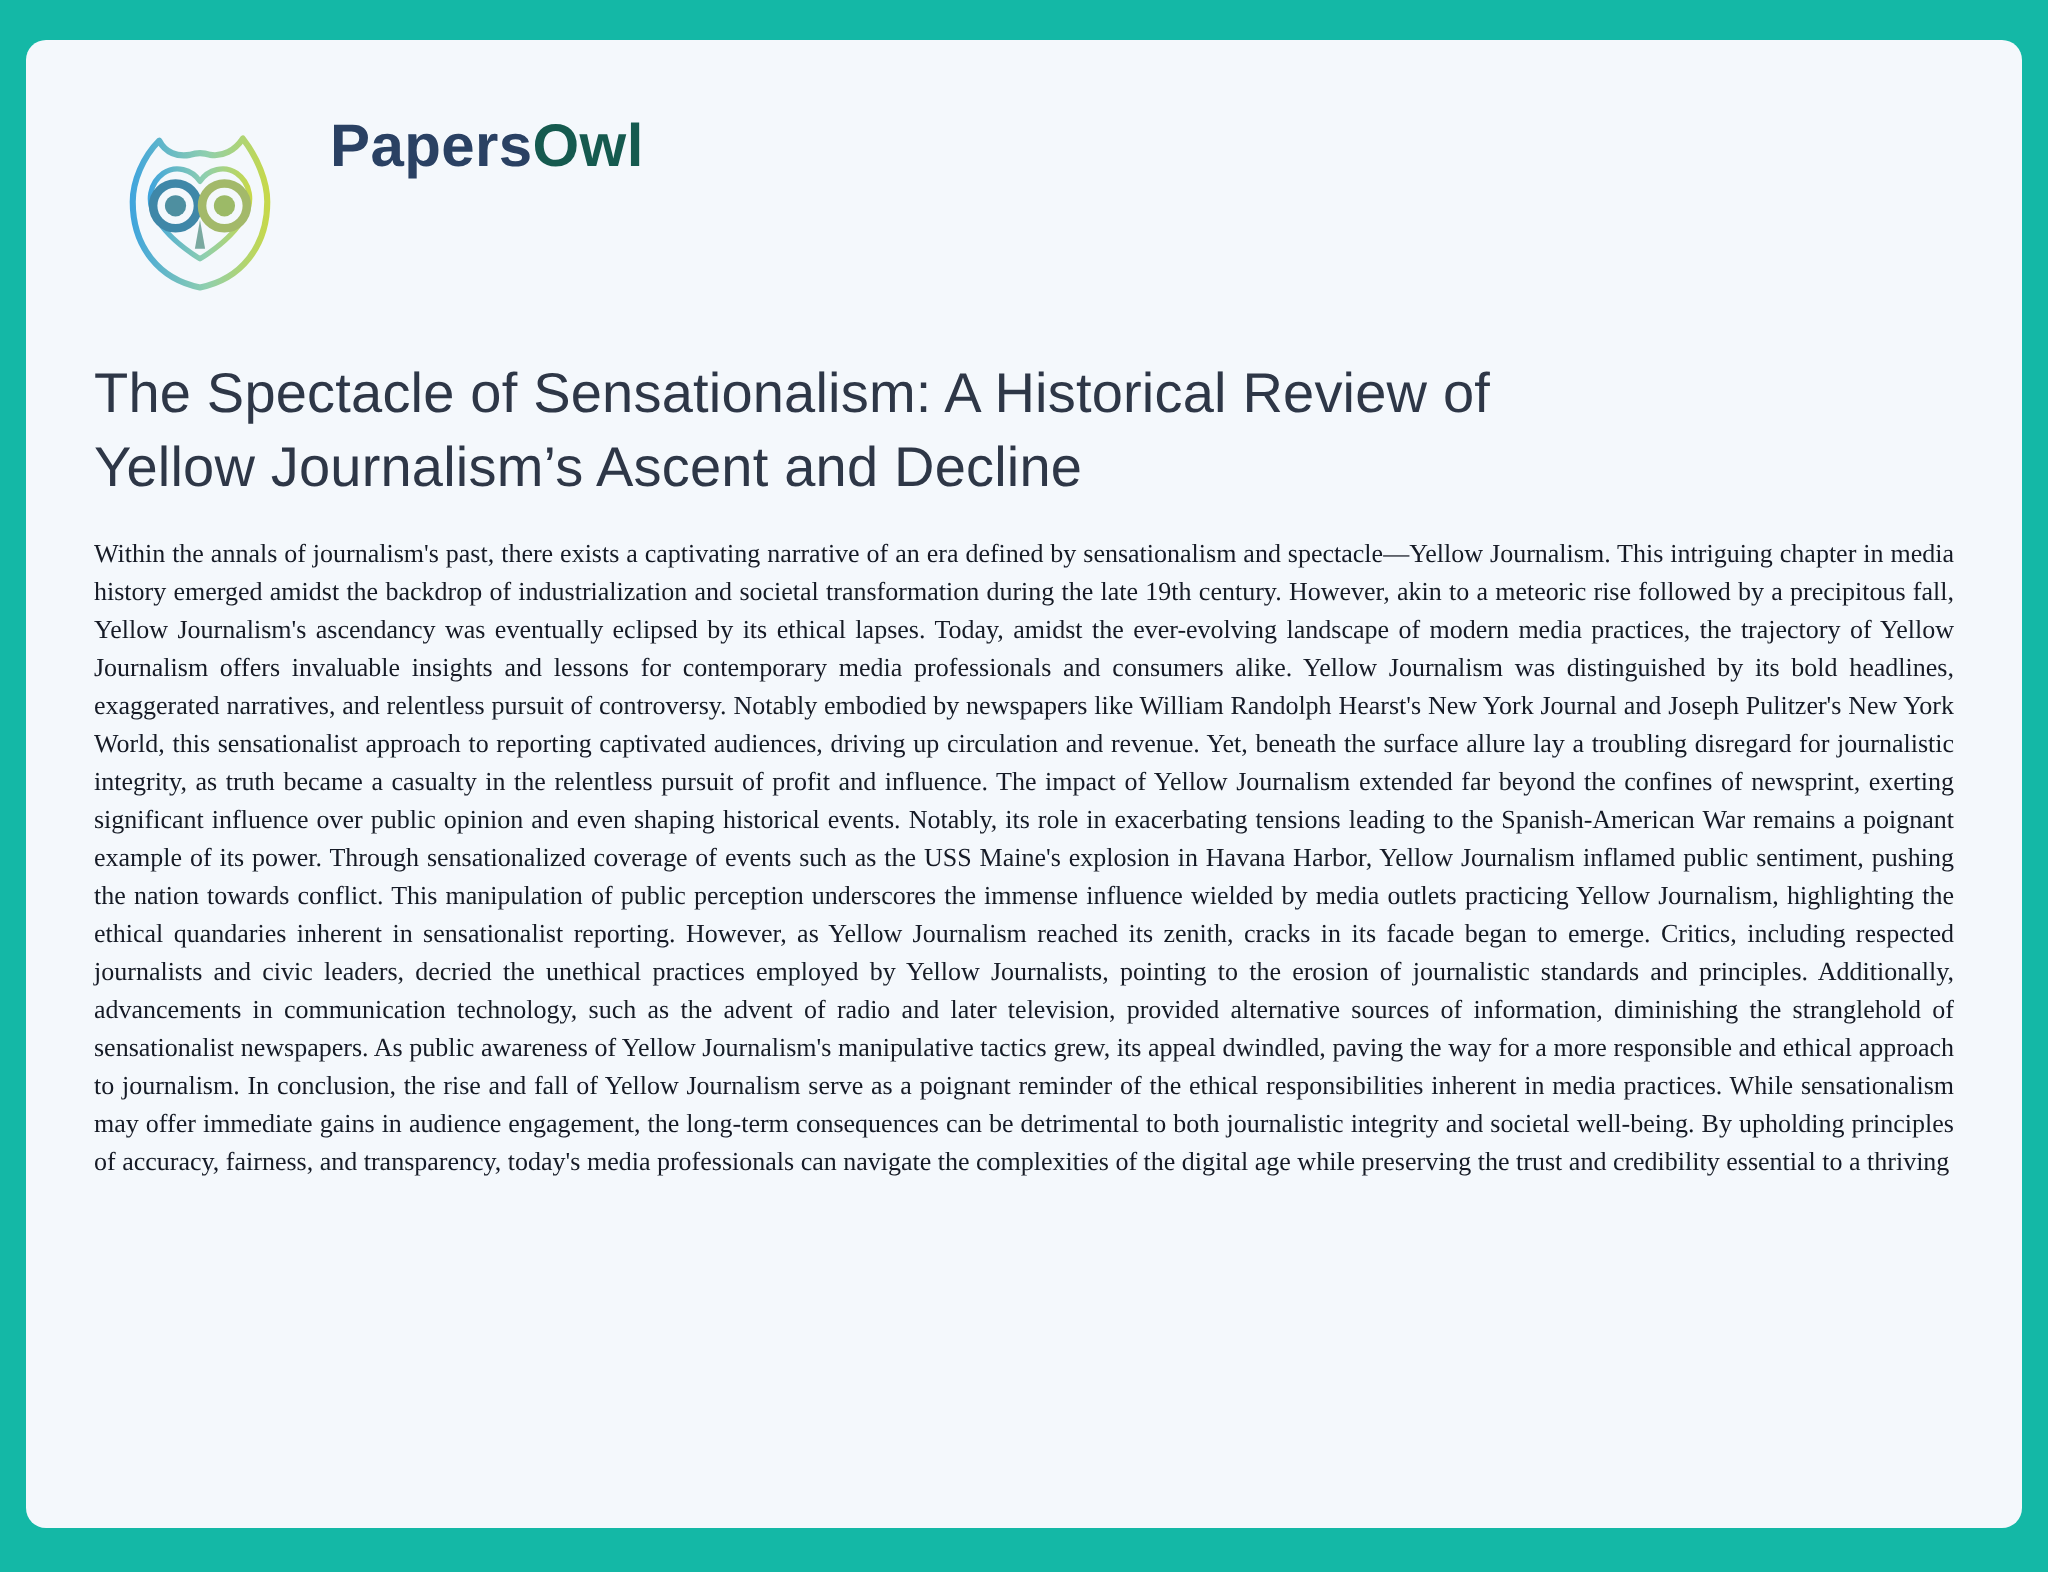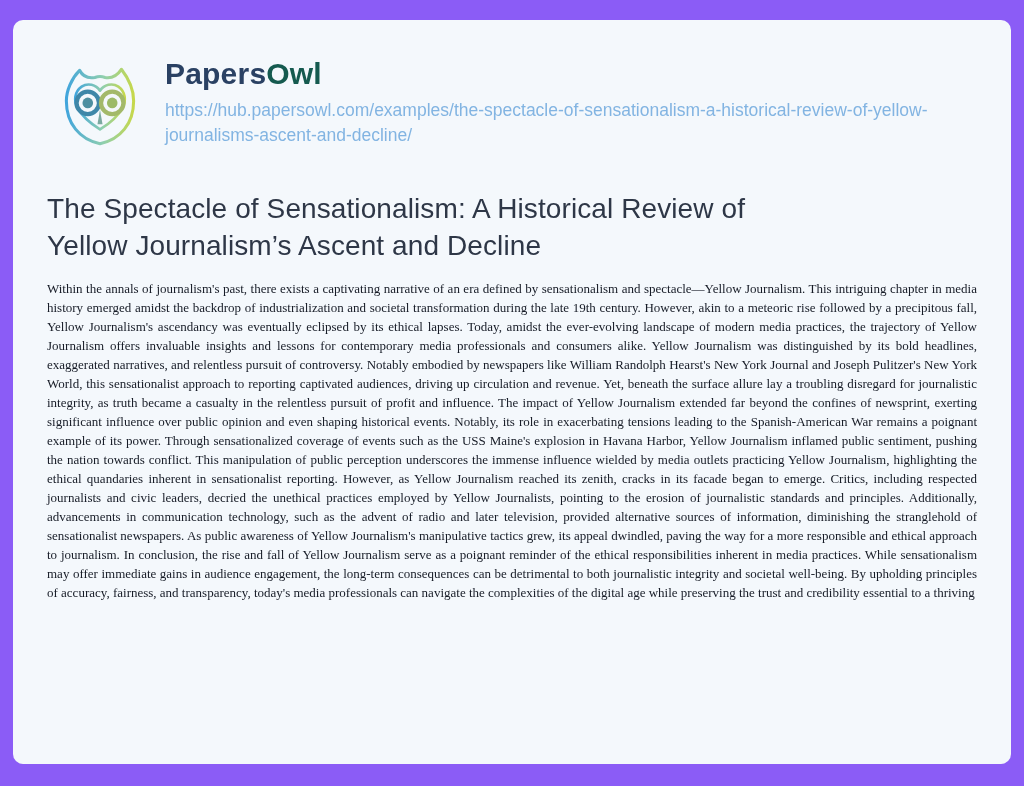--- a/index.html
+++ b/index.html
@@ -1,19 +1,19 @@
 <!DOCTYPE html>
 <html><head>
 <meta charset="utf-8">
 <style>
   html,body{margin:0;padding:0;}
   .page{
     position:relative;
     width:1024px;height:786px;
-    background:#8b5cf6;
+    background:#14b8a6;
     overflow:hidden;
     font-family:"Liberation Sans",sans-serif;
   }
   .card{
     position:absolute;
     left:13px;top:20px;right:13px;bottom:22px;
     background:#f4f8fc;
     border-radius:10px;
     padding:34px 34px 0 34px;
     box-sizing:border-box;
@@ -36,21 +36,21 @@
   .url{
     margin-top:7px;
     font-size:17.5px;
     line-height:25px;
     color:#82b4e2;
     max-width:775px;
     overflow-wrap:break-word;
     word-wrap:break-word;
   }
   .title{
-    margin:30px 0 0 0;
+    margin:18px 0 0 0;
     max-width:760px;
     font-size:28px;
     font-weight:400;
     line-height:37px;
     color:#2e3747;
     letter-spacing:0.1px;
   }
   .body-text{
     margin:15px 0 0 0;
     font-family:"Liberation Serif",serif;
@@ -80,21 +80,20 @@
           <path d="M52,36 C48,30 40,28 34,32 C27,37 26,46 30,53 C35,62 44,69 52,74 C60,69 69,62 74,53 C78,46 77,37 70,32 C64,28 56,30 52,36 Z" fill="none" stroke="url(#owlg)" stroke-width="2.6" stroke-linejoin="round"></path>
           <circle cx="40" cy="48" r="11" fill="none" stroke="#3f87a8" stroke-width="4.2"></circle>
           <circle cx="64" cy="48" r="11" fill="none" stroke="#a3b96a" stroke-width="4.2"></circle>
           <circle cx="40" cy="48" r="5.2" fill="#4e8fa0"></circle>
           <circle cx="64" cy="48" r="5.2" fill="#9cba67"></circle>
           <path d="M52,55 L49.5,69 L54.5,69 Z" fill="#7aa9a0"></path>
         </svg>
       </div>
       <div class="header-text">
         <div class="brand"><span class="b1">Papers</span><span class="b2">Owl</span></div>
-        <div class="url">https://hub.papersowl.com/examples/the-spectacle-of-sensationalism-a-historical-review-of-yellow-journalisms-ascent-and-decline/</div>
       </div>
     </div>
 
     <h1 class="title">The Spectacle of Sensationalism: A Historical Review of Yellow Journalism’s Ascent and Decline</h1>
 
     <p class="body-text">Within the annals of journalism's past, there exists a captivating narrative of an era defined by sensationalism and spectacle—Yellow Journalism. This intriguing chapter in media history emerged amidst the backdrop of industrialization and societal transformation during the late 19th century. However, akin to a meteoric rise followed by a precipitous fall, Yellow Journalism's ascendancy was eventually eclipsed by its ethical lapses. Today, amidst the ever-evolving landscape of modern media practices, the trajectory of Yellow Journalism offers invaluable insights and lessons for contemporary media professionals and consumers alike. Yellow Journalism was distinguished by its bold headlines, exaggerated narratives, and relentless pursuit of controversy. Notably embodied by newspapers like William Randolph Hearst's New York Journal and Joseph Pulitzer's New York World, this sensationalist approach to reporting captivated audiences, driving up circulation and revenue. Yet, beneath the surface allure lay a troubling disregard for journalistic integrity, as truth became a casualty in the relentless pursuit of profit and influence. The impact of Yellow Journalism extended far beyond the confines of newsprint, exerting significant influence over public opinion and even shaping historical events. Notably, its role in exacerbating tensions leading to the Spanish-American War remains a poignant example of its power. Through sensationalized coverage of events such as the USS Maine's explosion in Havana Harbor, Yellow Journalism inflamed public sentiment, pushing the nation towards conflict. This manipulation of public perception underscores the immense influence wielded by media outlets practicing Yellow Journalism, highlighting the ethical quandaries inherent in sensationalist reporting. However, as Yellow Journalism reached its zenith, cracks in its facade began to emerge. Critics, including respected journalists and civic leaders, decried the unethical practices employed by Yellow Journalists, pointing to the erosion of journalistic standards and principles. Additionally, advancements in communication technology, such as the advent of radio and later television, provided alternative sources of information, diminishing the stranglehold of sensationalist newspapers. As public awareness of Yellow Journalism's manipulative tactics grew, its appeal dwindled, paving the way for a more responsible and ethical approach to journalism. In conclusion, the rise and fall of Yellow Journalism serve as a poignant reminder of the ethical responsibilities inherent in media practices. While sensationalism may offer immediate gains in audience engagement, the long-term consequences can be detrimental to both journalistic integrity and societal well-being. By upholding principles of accuracy, fairness, and transparency, today's media professionals can navigate the complexities of the digital age while preserving the trust and credibility essential to a thriving</p>
 
   </div>
 </div>
 

